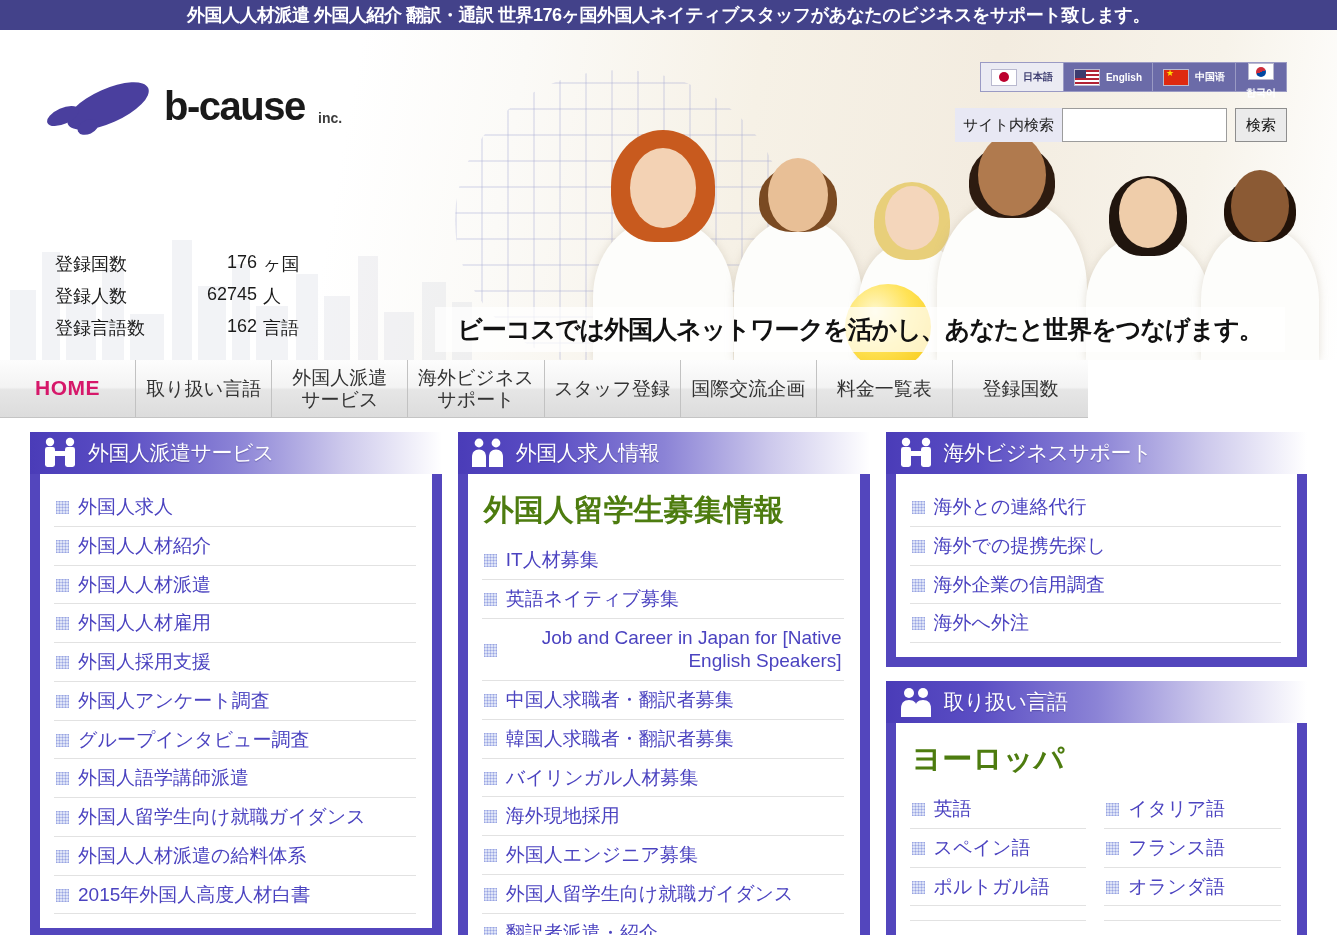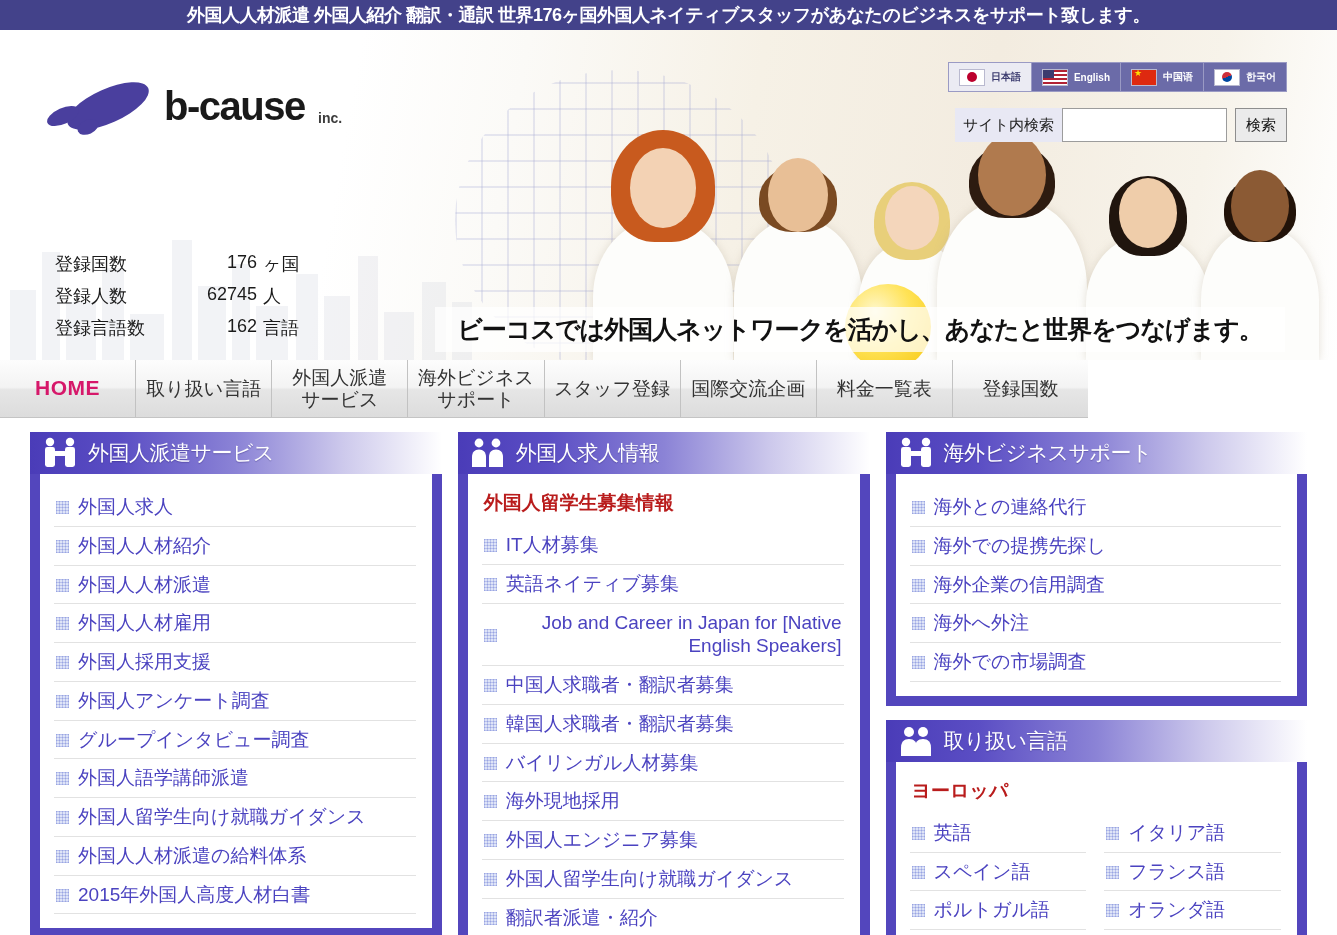--- a/index.html
+++ b/index.html
@@ -91,21 +91,21 @@
     background: #6b6ba8;
     border: 1px solid #9a9ac4;
   }
   .lang-tab {
     display: flex; align-items: center; gap: 6px;
     padding: 0 10px;
     color: #ffffff; font-size: 10px; font-weight: bold;
     border-right: 1px solid #9a9ac4;
     cursor: pointer;
   }
-  .lang-tab:last-child { border-right: none; }
+  .lang-tab:last-child { border-right: none; flex-direction: column; }
   .lang-tab.active { background: #ebebf3; color: #3a3a6e; }
   .flag { width: 26px; height: 17px; display: inline-block; border: 1px solid #b9b9cf; position: relative; overflow: hidden; flex: none; }
   .flag-jp { background: #fff; }
   .flag-jp::after { content: ""; position: absolute; left: 50%; top: 50%; transform: translate(-50%,-50%); width: 10px; height: 10px; border-radius: 50%; background: #bc002d; }
   .flag-us { background: repeating-linear-gradient(180deg, #b22234 0 2px, #ffffff 2px 4px); }
   .flag-us::after { content: ""; position: absolute; left: 0; top: 0; width: 11px; height: 8px; background: #3c3b6e; }
   .flag-cn { background: #de2910; }
   .flag-cn::after { content: "★"; position: absolute; left: 2px; top: -2px; color: #ffde00; font-size: 9px; }
   .flag-kr { background: #fff; }
   .flag-kr::after { content: ""; position: absolute; left: 50%; top: 50%; transform: translate(-50%,-50%); width: 10px; height: 10px; border-radius: 50%;
@@ -174,21 +174,21 @@
   }
   .panel-head .icon { flex: none; width: 40px; height: 34px; margin-right: 8px; }
   .panel-title { color: #ffffff; font-size: 21px; font-weight: normal; letter-spacing: -.5px; text-shadow: 0 1px 1px rgba(40,30,110,.35); }
   .panel-body {
     border-left: 10px solid #5346bd;
     border-right: 10px solid #5346bd;
     padding: 14px 16px 14px 14px;
     background: #fff;
   }
   .panel-body.pb-end { border-bottom: 10px solid #5346bd; }
-  .sub-head { font-size: 19px; font-weight: bold; color: #b91c1c; margin: 2px 0 10px 2px; }
+  .sub-head { font-size: 30px; font-weight: bold; color: #4d7c0f; margin: 2px 0 10px 2px; }
 
   ul.links { list-style: none; margin: 0; padding: 0; text-align: right; }
   ul.links li { border-bottom: 1px solid #e2e2e2; }
   ul.links li a {
     display: flex; align-items: flex-start; gap: 9px;
     padding: 7px 2px; text-decoration: none;
     color: #4b43c0; font-size: 19px; line-height: 1.25;
   }
   .bullet {
     flex: none; width: 13px; height: 13px; margin-top: 6px;
@@ -538,26 +538,20 @@
                 <span class="bullet"></span>
                 <span>海外企業の信用調査</span>
               </a>
             </li>
           <li>
               <a href="#">
                 <span class="bullet"></span>
                 <span>海外へ外注</span>
               </a>
             </li>
-          <li>
-              <a href="#">
-                <span class="bullet"></span>
-                <span>海外での市場調査</span>
-              </a>
-            </li>
         </ul>
       </div>
     </section>
 
     <section class="panel">
       <div class="panel-head">
         <svg class="icon" viewBox="0 0 40 34">
           <circle class="sil" cx="13" cy="8" r="5"></circle>
           <path class="sil" d="M13 15c-5 0-8 3.4-8 8.4V32h16v-8.6c0-5-3-8.4-8-8.4z"></path>
           <circle class="sil" cx="27" cy="8" r="5"></circle>

